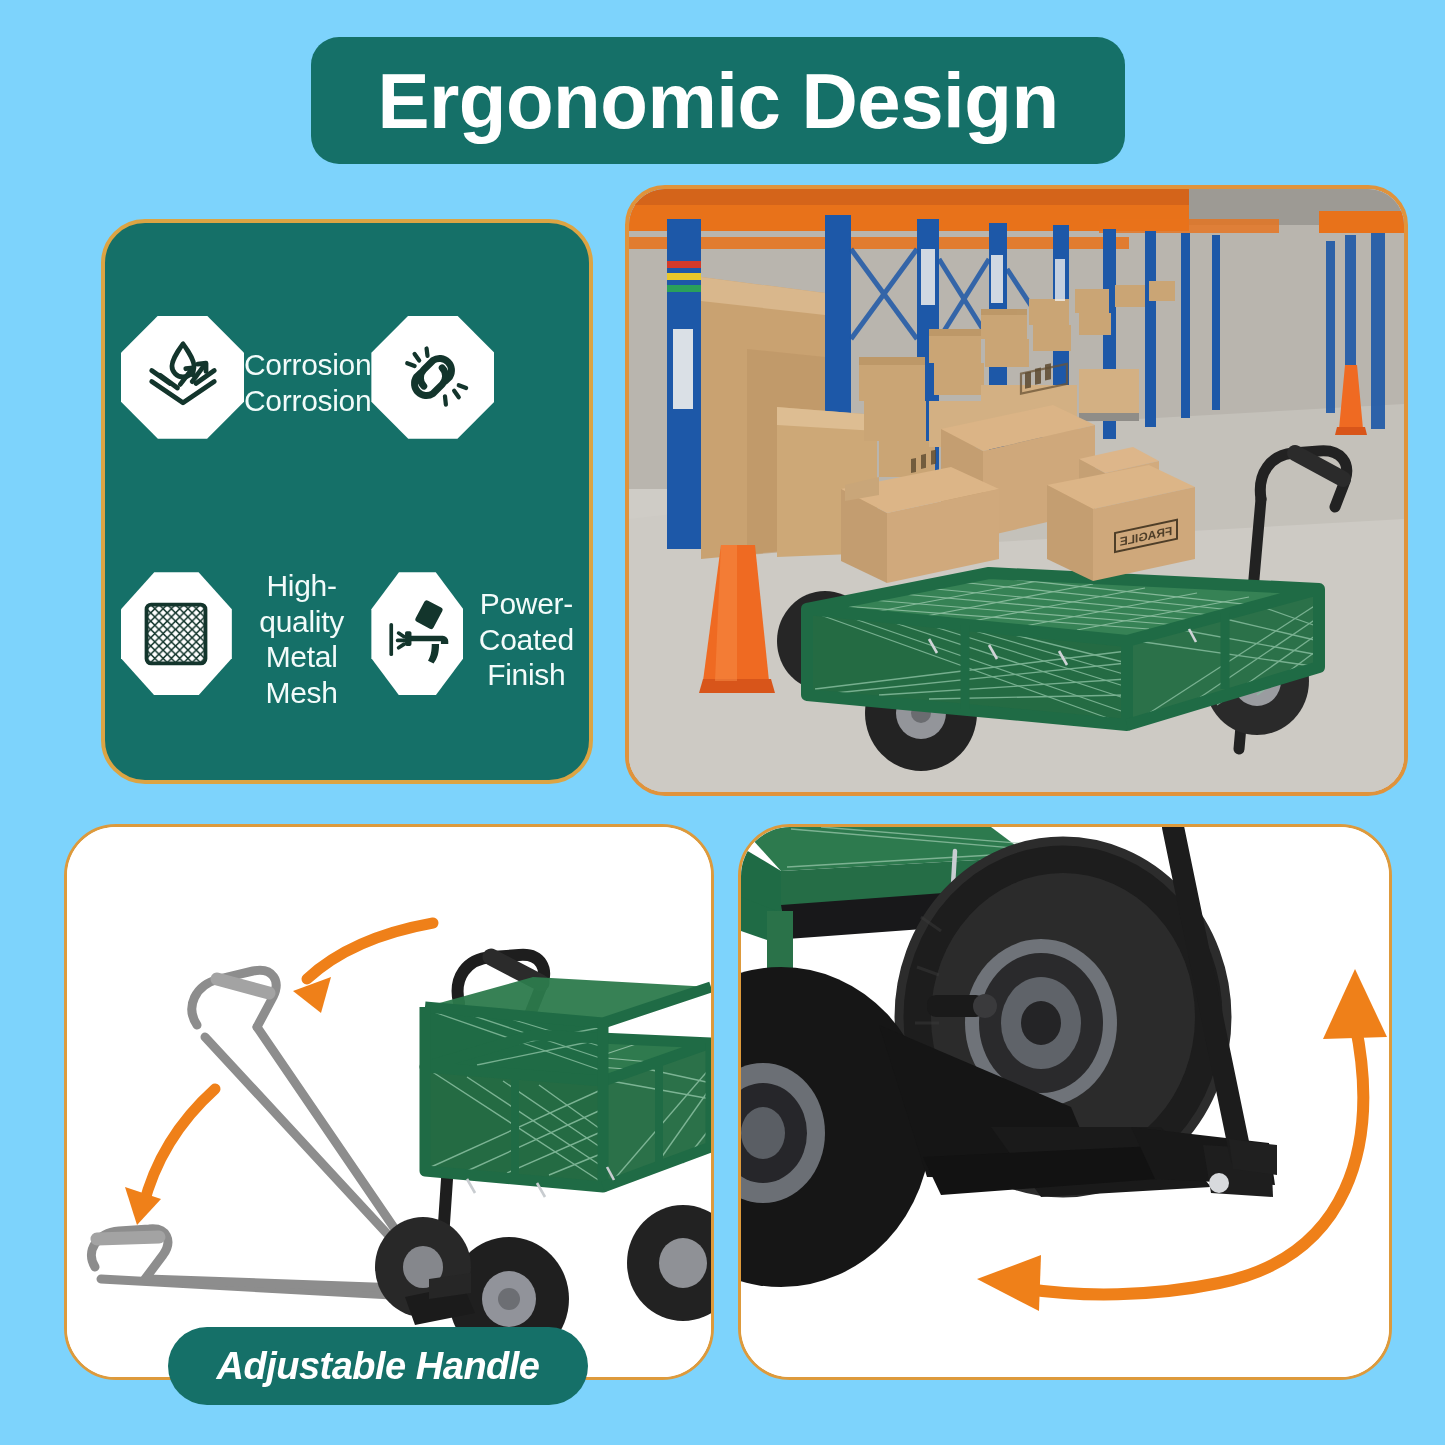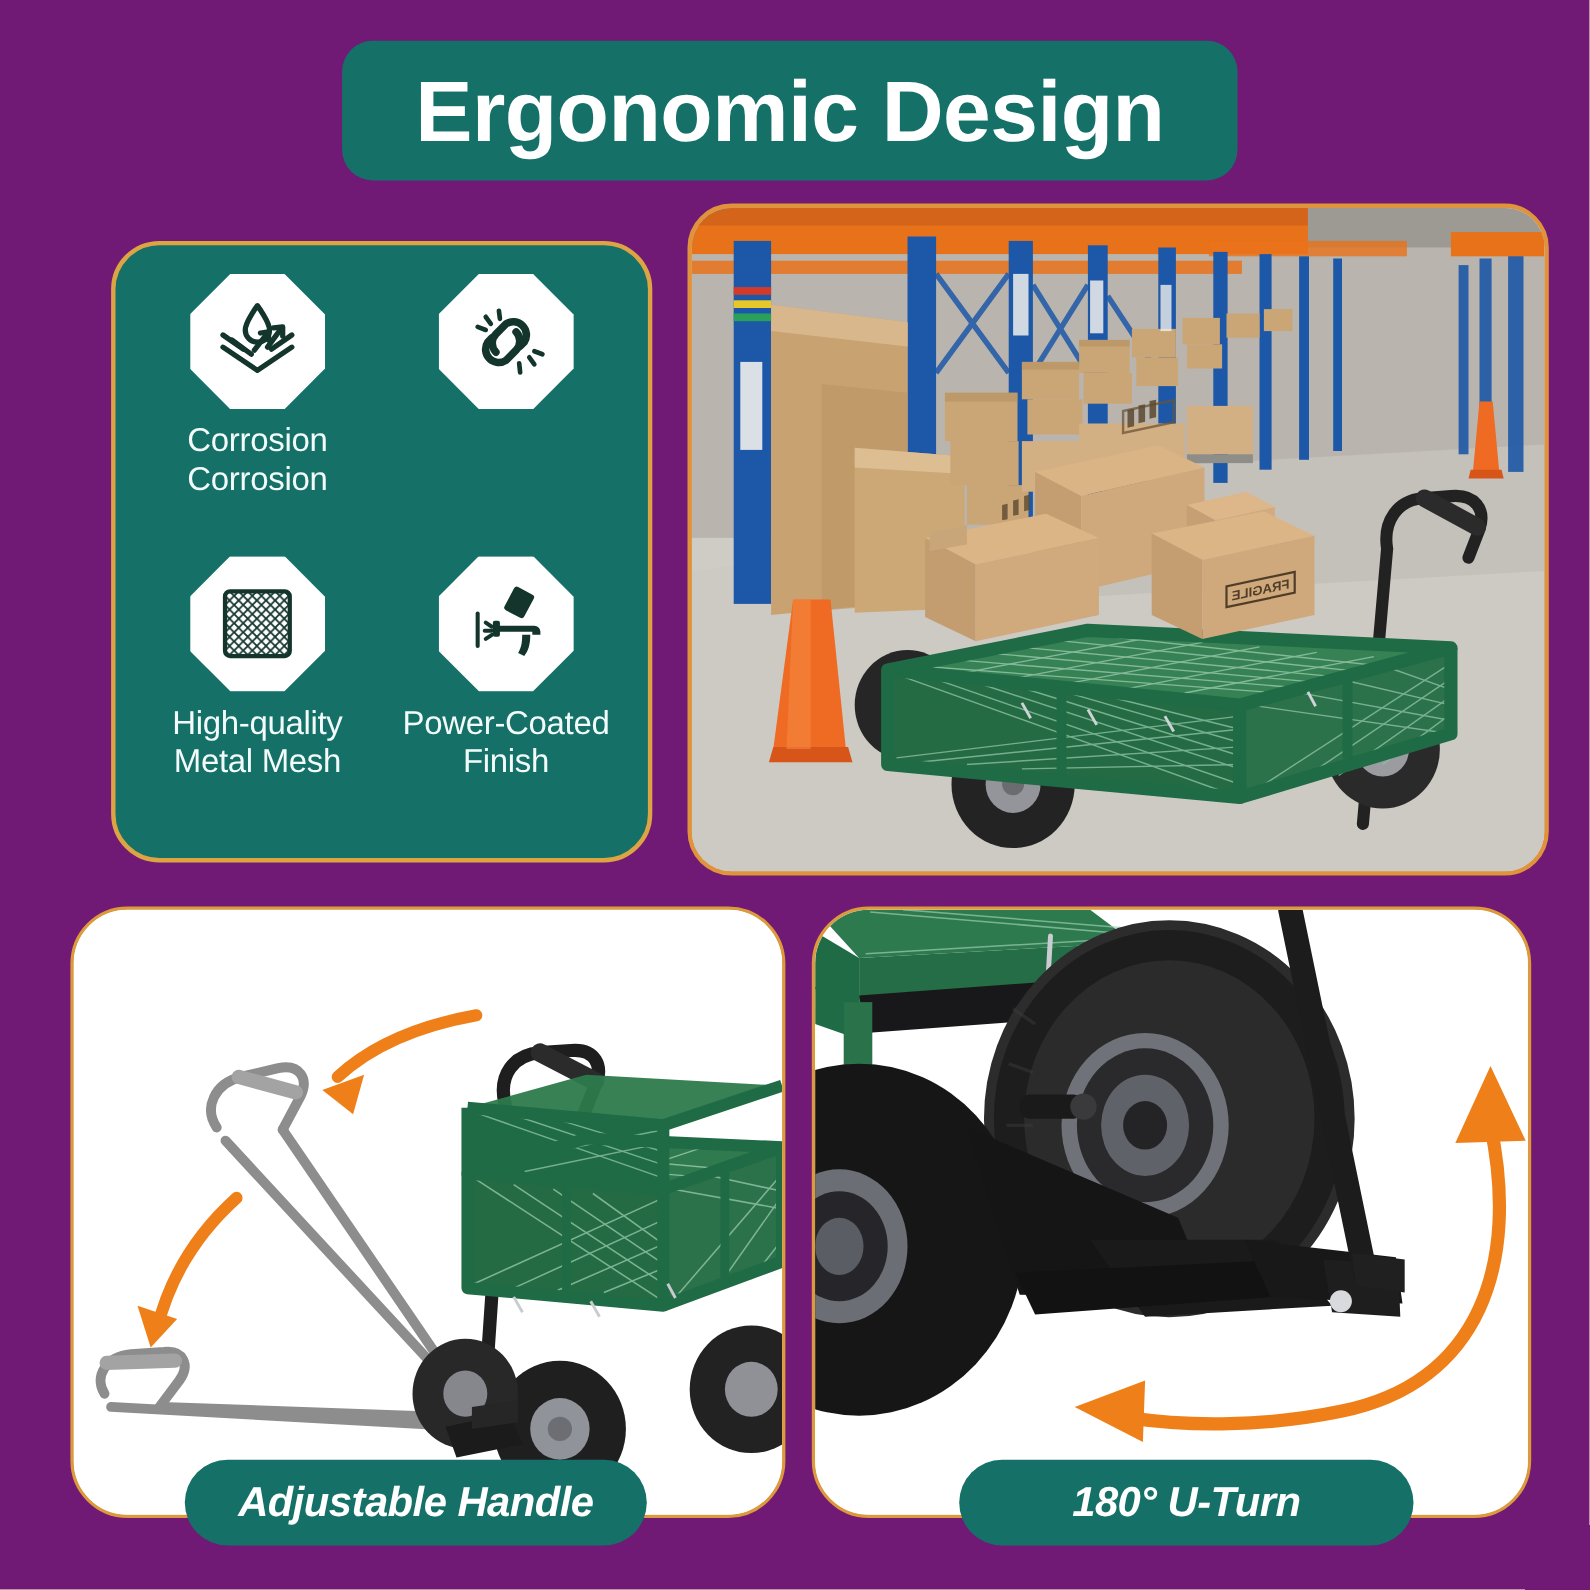--- a/index.html
+++ b/index.html
@@ -2,21 +2,21 @@
 <html><head>
 <meta charset="utf-8">
 <style>
   * { margin:0; padding:0; box-sizing:border-box; }
   html,body{
     width:1445px; height:1445px;
     background:#fcefdc;
     font-family:"Liberation Sans", sans-serif;
     overflow:hidden;
   }
-  .page{ position:relative; width:1445px; height:1445px; background:#701a75; }
+  .page{ position:relative; width:1445px; height:1445px; background:#7dd3fc; }
 
   
   .title-banner{
     position:absolute; left:311px; top:37px; width:814px; height:127px;
     background:#157068; border-radius:28px;
     display:flex; align-items:center; justify-content:center;
   }
   .title-text{
     color:#ffffff; font-size:78px; font-weight:bold;
     letter-spacing:-0.5px; line-height:1;
@@ -27,21 +27,21 @@
   .feature-panel{
     position:absolute; left:101px; top:219px; width:492px; height:565px;
     background:#157068; border:4px solid #dca443; border-radius:44px;
   }
   .feature-grid{
     position:absolute; inset:0;
     display:grid; grid-template-columns:1fr 1fr; grid-template-rows:1fr 1fr;
     padding:26px 16px 18px 16px;
   }
   .feature-cell{
-    display:flex; flex-direction:column; align-items:center; justify-content:flex-start;
+    display:flex; flex-direction:row; align-items:center; justify-content:flex-start;
   }
   .octagon{
     width:123px; height:123px; background:#ffffff;
     clip-path:polygon(30% 0,70% 0,100% 30%,100% 70%,70% 100%,30% 100%,0 70%,0 30%);
     display:flex; align-items:center; justify-content:center;
   }
   .octagon svg{ display:block; }
   .feature-label{
     margin-top:11px; color:#f2fbfa; font-size:30px; line-height:1.18;
     text-align:center; font-weight:400; letter-spacing:-0.3px;
@@ -568,17 +568,14 @@
         <path d="M614 196 C640 320 606 430 478 456 C410 470 340 470 286 462" fill="none" stroke="#ef8019" stroke-width="12" stroke-linecap="round"></path>
         <polygon points="614,142 646,210 582,212" fill="#ef8019"></polygon>
         <polygon points="236,452 300,428 298,484" fill="#ef8019"></polygon>
       </g>
     </svg>
   </div>
 
   <div class="caption-pill caption-bl">
     <span class="caption-text">Adjustable Handle</span>
   </div>
-  <div class="caption-pill caption-br">
-    <span class="caption-text">180° U-Turn</span>
-  </div>
 
 </div>
 
 </body></html>

